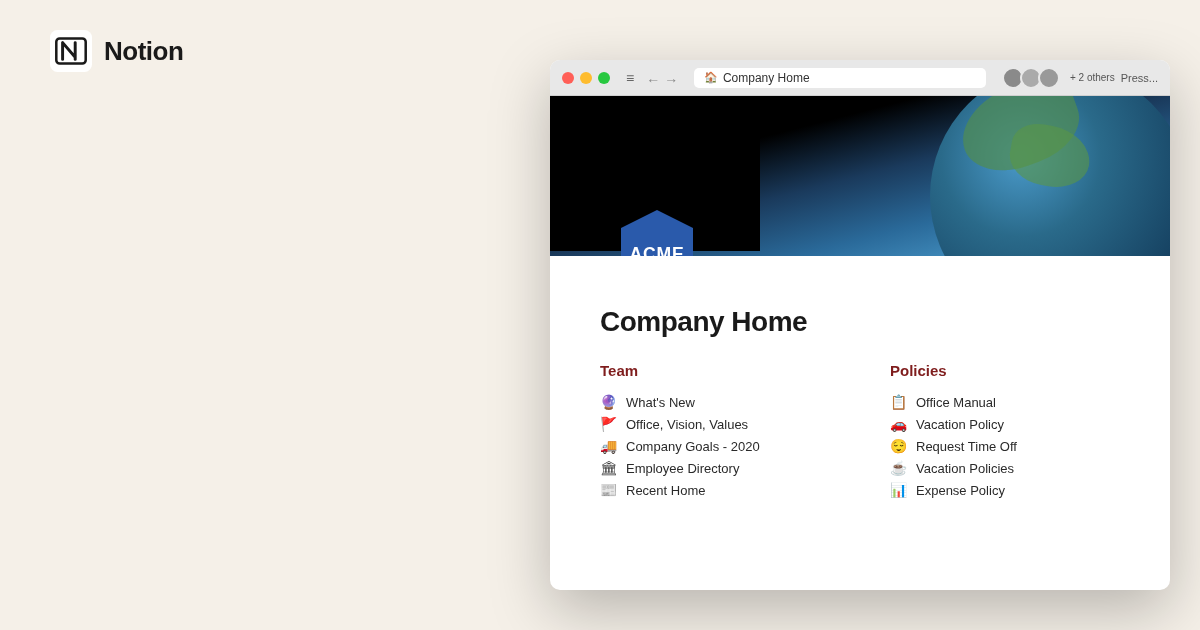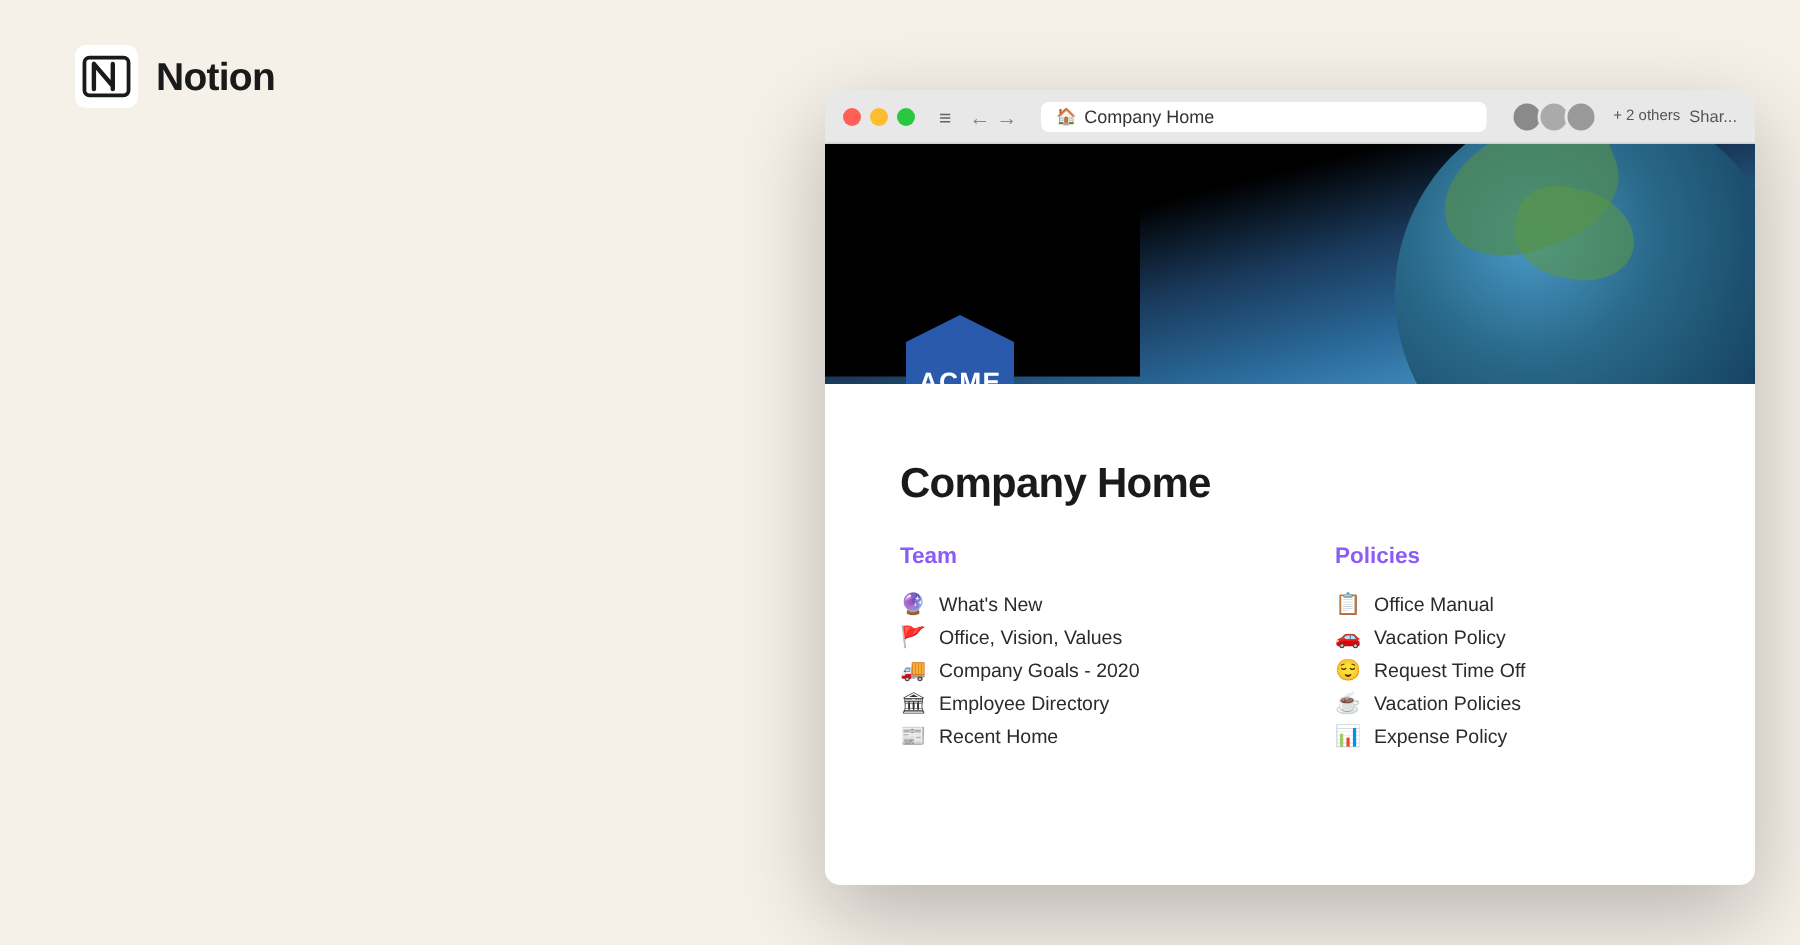--- a/index.html
+++ b/index.html
@@ -229,21 +229,21 @@
       top: 0;
       width: 210px;
       height: 155px;
       background: #000;
     }
 
     
     .acme-badge {
       position: absolute;
       bottom: -30px;
-      left: 50px;
+      left: 67px;
       width: 80px;
       height: 80px;
       z-index: 10;
       text-align: right;
     }
 
     
     .page-content {
       padding: 50px 50px 20px 50px;
       background: #fff;
@@ -262,21 +262,21 @@
       gap: 60px;
     }
 
     .column {
       flex: 1;
     }
 
     .col-header {
       font-size: 15px;
       font-weight: 600;
-      color: #8b5cf6;
+      color: #7f1d1d;
       margin-bottom: 12px;
     }
 
     .page-link {
       display: flex;
       align-items: center;
       gap: 8px;
       padding: 3px 0;
       font-size: 13px;
       color: #333;
@@ -324,21 +324,21 @@
       <span class="page-icon-small">🏠</span>
       <span>Company Home</span>
     </div>
     <div class="browser-actions">
       <div class="avatar-group">
         <div class="avatar-bubble" style="background:#8a8a8a;"></div>
         <div class="avatar-bubble" style="background:#aaa;"></div>
         <div class="avatar-bubble" style="background:#999;"></div>
       </div>
       <span class="others-label">+ 2 others</span>
-      <span class="share-btn">Shar...</span>
+      <span class="share-btn">Press...</span>
     </div>
   </div>
 
   <div class="browser-content">
 
     <div class="hero-image">
       <div class="earth-bg">
         <div class="earth-sphere">
           <div class="earth-landmass"></div>
           <div class="earth-landmass2"></div>

